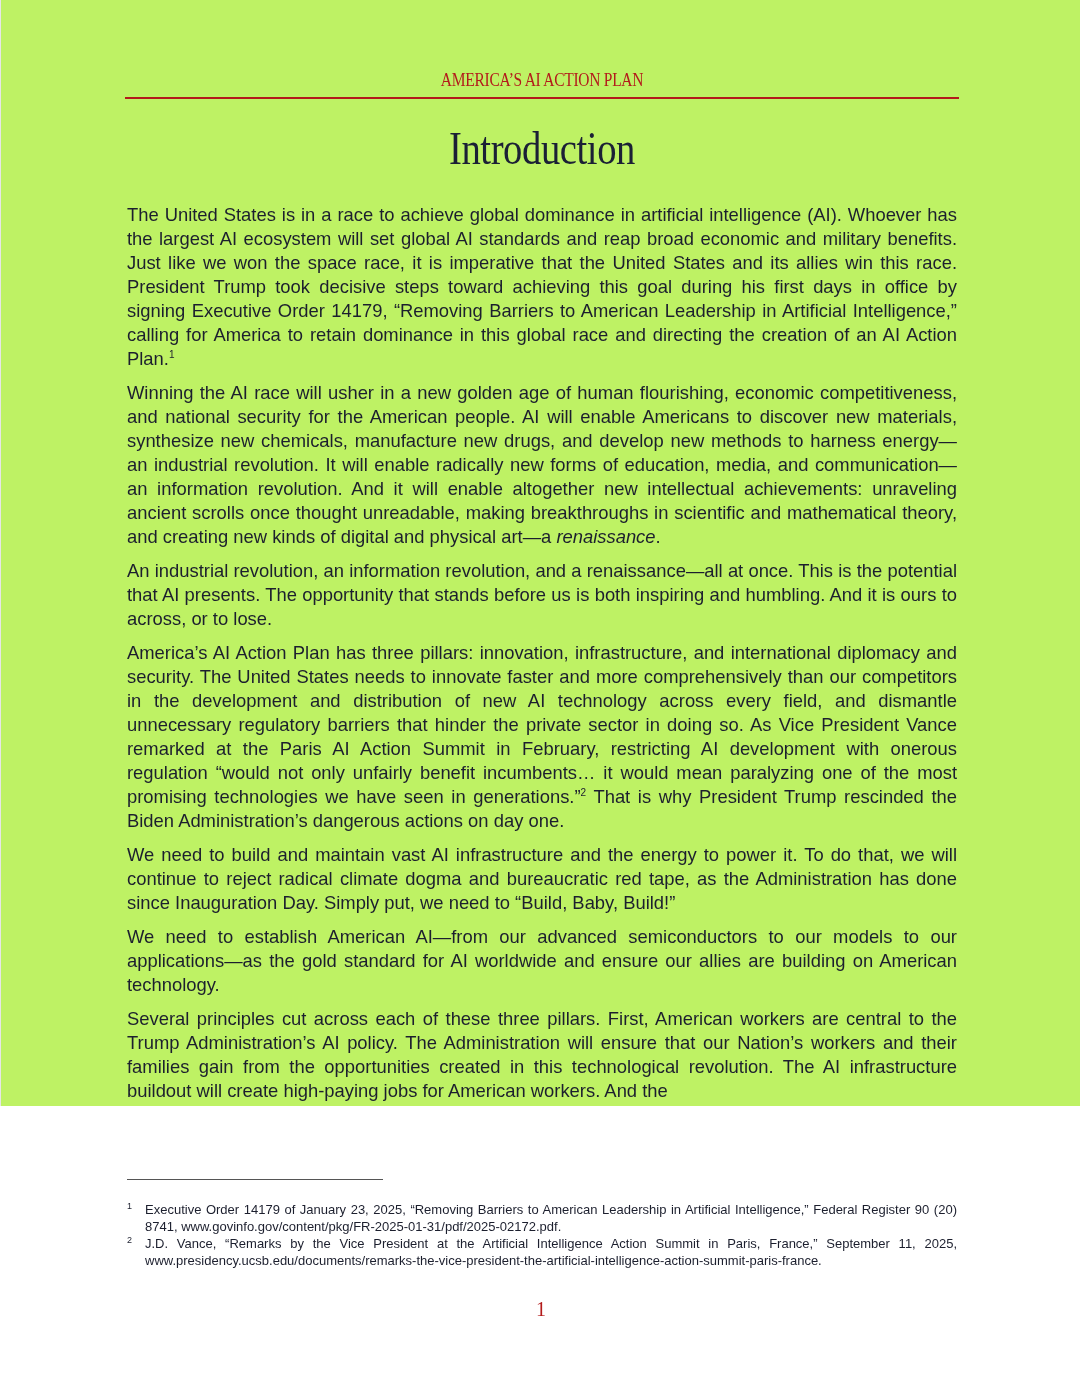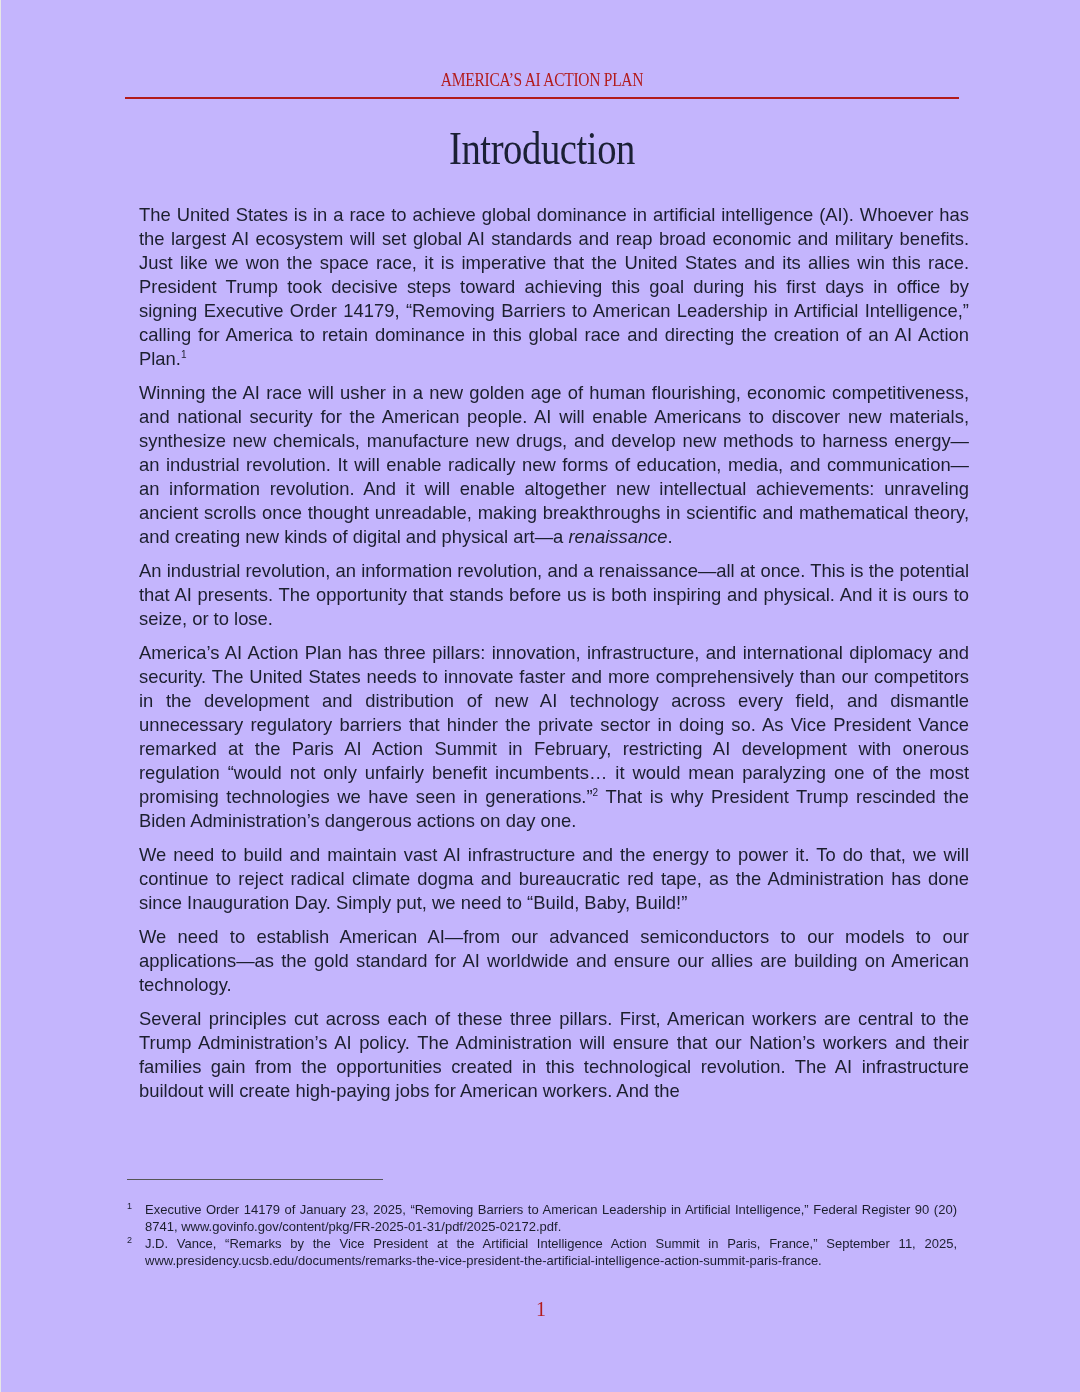--- a/index.html
+++ b/index.html
@@ -1,19 +1,19 @@
 <!DOCTYPE html>
 <html><head>
   <meta charset="utf-8">
   <style>
     html, body { margin: 0; padding: 0; background: #ffffff; }
     body { width: 1080px; height: 1392px; position: relative; overflow: hidden; }
     .page {
-      position: absolute; left: 0; top: 0; width: 1080px; height: 1392px;
-      background: #c4b5fd;
+      position: absolute; left: 0; top: 0; width: 1080px; height: 1106px;
+      background: #bef264;
       border-left: 1px solid #e6e6e6;
       box-sizing: border-box;
     }
     .running-header {
       position: absolute; left: 124px; width: 834px; top: 70px;
       text-align: center;
       font-family: "Liberation Serif", serif;
       font-size: 18px; letter-spacing: -0.3px;
       color: #b31b1b;
       transform: scaleX(0.86);
@@ -24,21 +24,21 @@
     }
     .title {
       position: absolute; left: 124px; width: 834px; top: 122px;
       text-align: center;
       font-family: "Liberation Serif", serif;
       font-size: 46px; color: #1b2035;
       transform: scaleX(0.84);
       letter-spacing: -0.5px;
     }
     .body {
-      position: absolute; left: 138px; width: 830px; top: 203px;
+      position: absolute; left: 126px; width: 830px; top: 203px;
       font-family: "Liberation Sans", sans-serif;
       font-size: 18.4px; line-height: 24px; color: #1c1f2e;
     }
     .body p { margin: 0 0 10px 0; text-align: justify; }
     sup { font-size: 10px; line-height: 0; vertical-align: 7px; }
     .fn-rule {
       position: absolute; left: 126px; top: 1179px; width: 256px; height: 1px;
       background: #555;
     }
     .footnotes {
@@ -62,21 +62,21 @@
   <div class="running-header">AMERICA’S AI ACTION PLAN</div>
   <div class="header-rule"></div>
 
   <h1 class="title" style="margin:0;font-weight:normal;">Introduction</h1>
 
   <div class="body">
     <p><span>The United States is in a race to achieve global dominance in artificial intelligence (AI). Whoever has the largest AI ecosystem will set global AI standards and reap broad economic and military benefits. Just like we won the space race, it is imperative that the United States and its allies win this race. President Trump took decisive steps toward achieving this goal during his first days in office by signing Executive Order 14179, “Removing Barriers to American Leadership in Artificial Intelligence,” calling for America to retain dominance in this global race and directing the creation of an AI Action Plan.</span><sup>1</sup></p>
 
     <p><span>Winning the AI race will usher in a new golden age of human flourishing, economic competitiveness, and national security for the American people. AI will enable Americans to discover new materials, synthesize new chemicals, manufacture new drugs, and develop new methods to harness energy—an industrial revolution. It will enable radically new forms of education, media, and communication—an information revolution. And it will enable altogether new intellectual achievements: unraveling ancient scrolls once thought unreadable, making breakthroughs in scientific and mathematical theory, and creating new kinds of digital and physical art—a </span><em>renaissance</em><span>.</span></p>
 
-    <p>An industrial revolution, an information revolution, and a renaissance—all at once. This is the potential that AI presents. The opportunity that stands before us is both inspiring and physical. And it is ours to seize, or to lose.</p>
+    <p>An industrial revolution, an information revolution, and a renaissance—all at once. This is the potential that AI presents. The opportunity that stands before us is both inspiring and humbling. And it is ours to across, or to lose.</p>
 
     <p><span>America’s AI Action Plan has three pillars: innovation, infrastructure, and international diplomacy and security. The United States needs to innovate faster and more comprehensively than our competitors in the development and distribution of new AI technology across every field, and dismantle unnecessary regulatory barriers that hinder the private sector in doing so. As Vice President Vance remarked at the Paris AI Action Summit in February, restricting AI development with onerous regulation “would not only unfairly benefit incumbents… it would mean paralyzing one of the most promising technologies we have seen in generations.”</span><sup>2</sup><span> That is why President Trump rescinded the Biden Administration’s dangerous actions on day one.</span></p>
 
     <p>We need to build and maintain vast AI infrastructure and the energy to power it. To do that, we will continue to reject radical climate dogma and bureaucratic red tape, as the Administration has done since Inauguration Day. Simply put, we need to “Build, Baby, Build!”</p>
 
     <p>We need to establish American AI—from our advanced semiconductors to our models to our applications—as the gold standard for AI worldwide and ensure our allies are building on American technology.</p>
 
     <p>Several principles cut across each of these three pillars. First, American workers are central to the Trump Administration’s AI policy. The Administration will ensure that our Nation’s workers and their families gain from the opportunities created in this technological revolution. The AI infrastructure buildout will create high-paying jobs for American workers. And the</p>
   </div>
 

